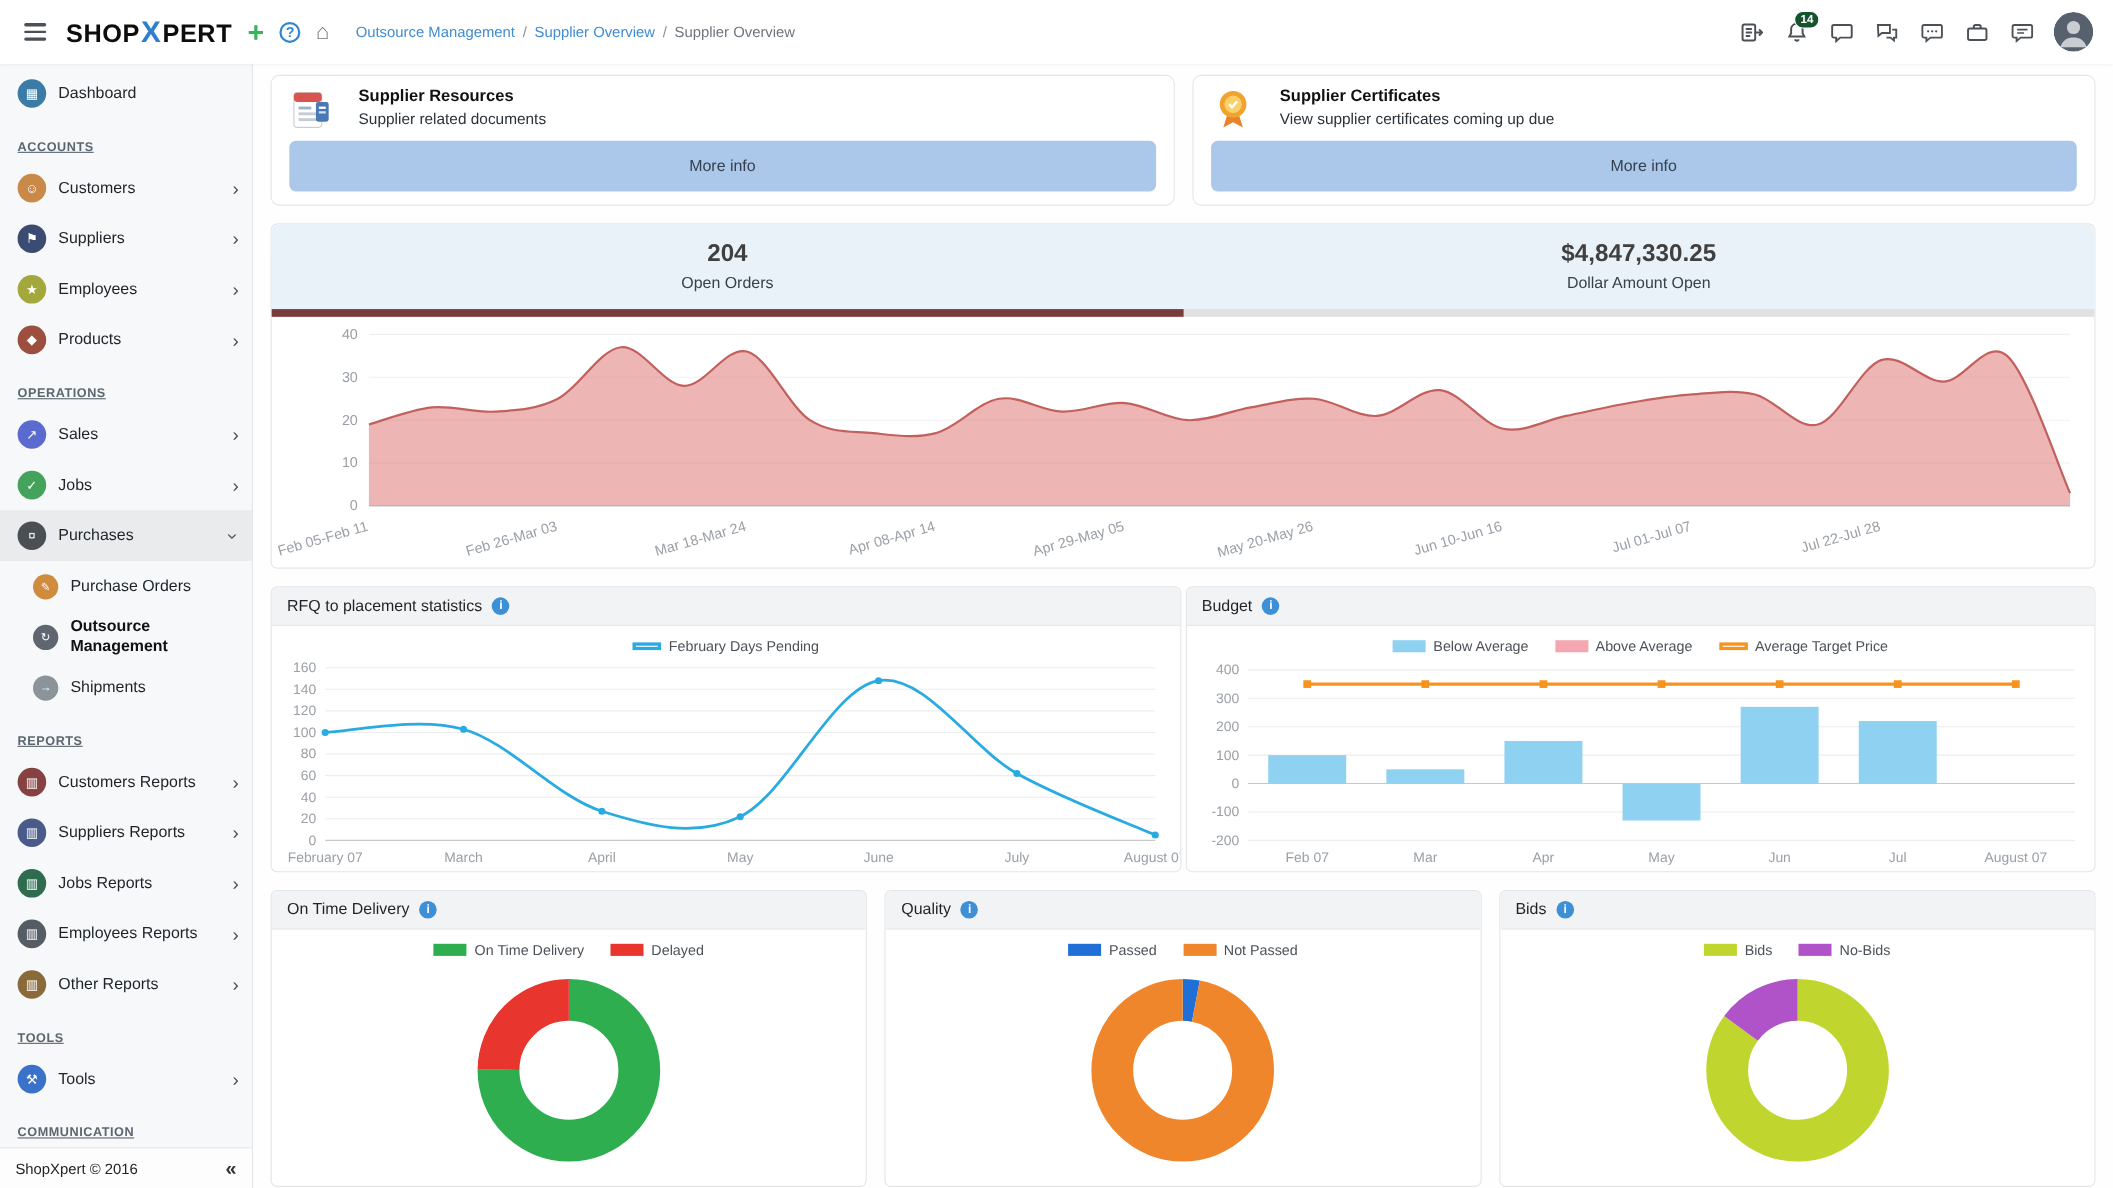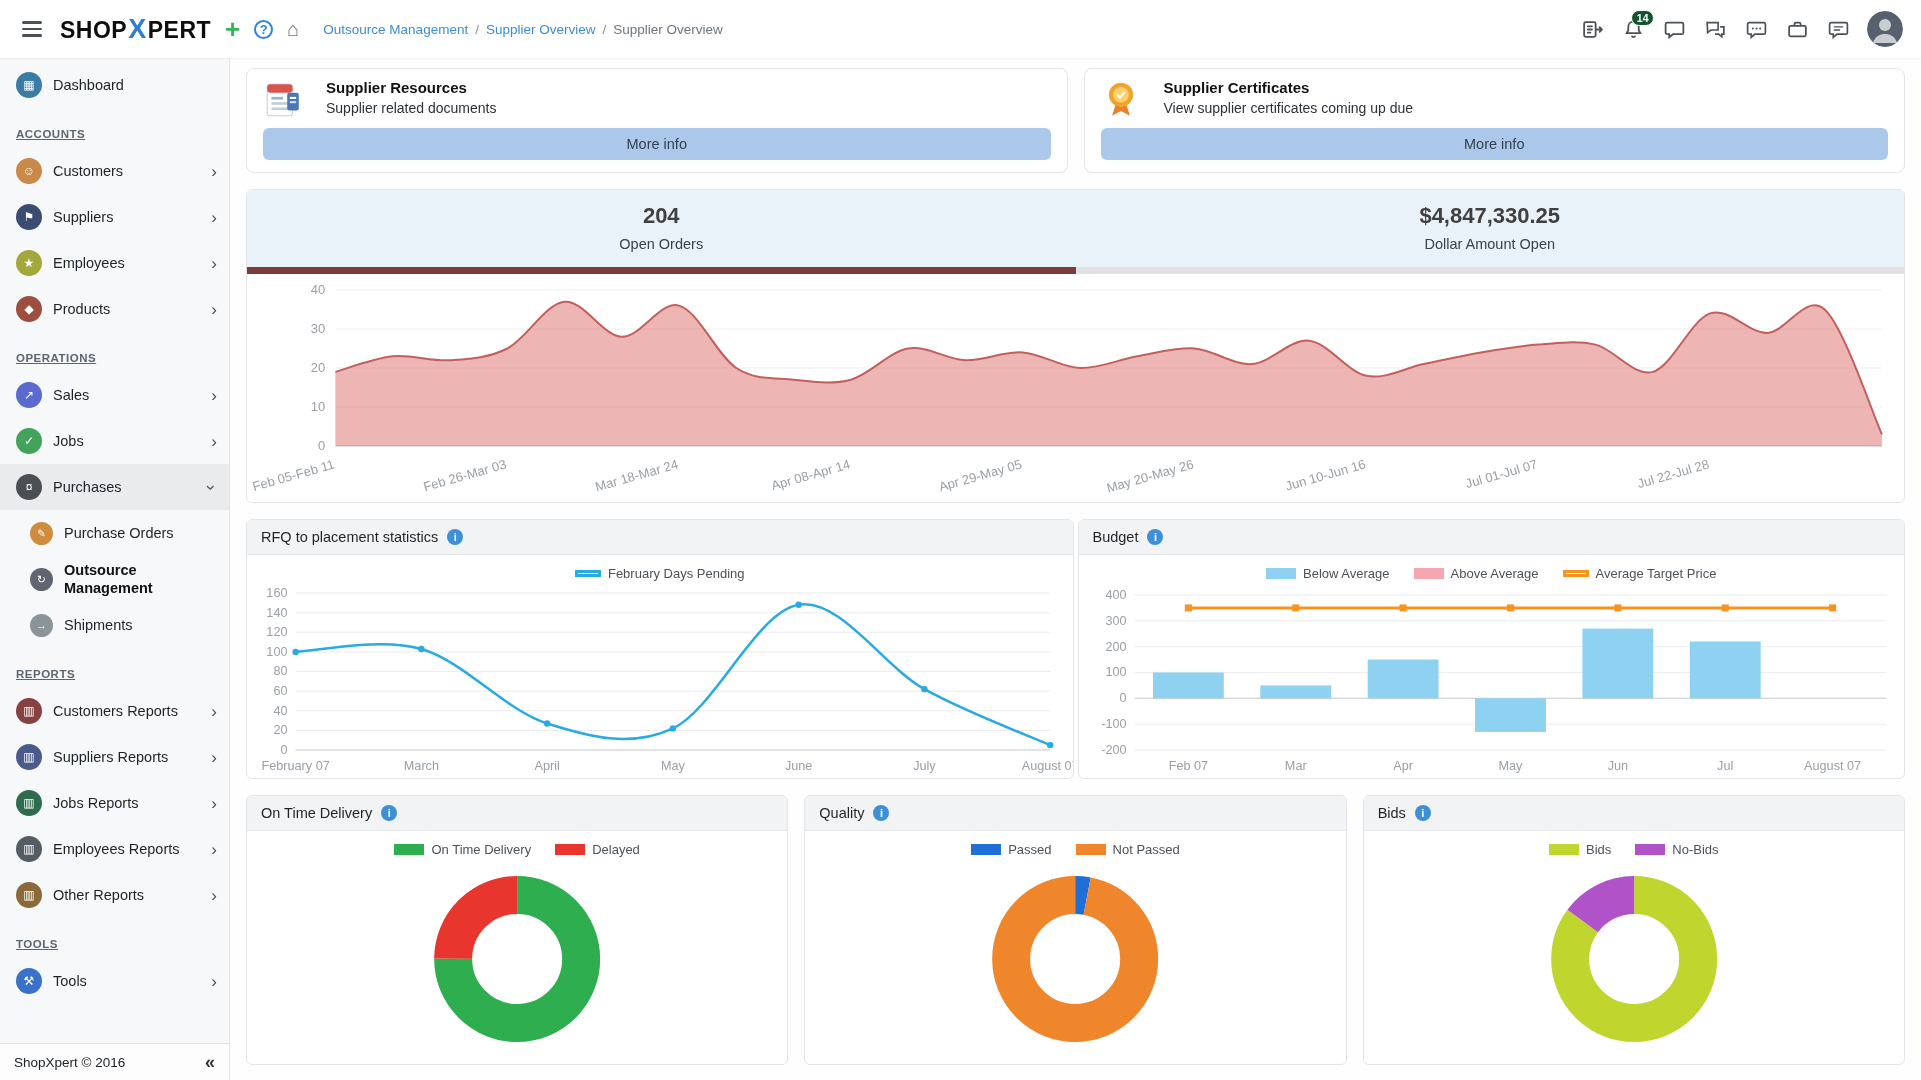--- a/index.html
+++ b/index.html
@@ -43,21 +43,21 @@
   .collapse { font-size:18px; font-weight:700; color:#333; cursor:pointer; }
 
   
   .main { position:absolute; top:58px; left:230px; right:0; bottom:0; background:#fefefe; padding:10px 16px 0; overflow:hidden; }
   .row1 { display:flex; gap:16px; margin-bottom:16px; }
   .info-card { flex:1; background:#fff; border:1px solid #e2e6ea; border-radius:8px; padding:10px 16px 12px; }
   .info-head { display:flex; align-items:flex-start; gap:23px; margin-bottom:9px; }
   .info-head svg { width:40px; height:40px; flex:0 0 auto; }
   .info-title { font-size:15px; font-weight:700; color:#111; margin-bottom:4px; }
   .info-sub { font-size:14px; color:#2b3238; }
-  .more-info { display:block; width:100%; height:32px; background:#abc8ea; border:none; border-radius:6px; font-family:"Liberation Sans",sans-serif; font-size:14.5px; color:#333f4d; cursor:pointer; }
+  .more-info { display:block; width:100%; height:46px; background:#abc8ea; border:none; border-radius:6px; font-family:"Liberation Sans",sans-serif; font-size:14.5px; color:#333f4d; cursor:pointer; }
 
   .overview-card { background:#fff; border:1px solid #e2e6ea; border-radius:6px; margin-bottom:16px; }
   .stats { display:flex; position:relative; background:#eaf2f9; border-radius:6px 6px 0 0; padding:13px 0 22px; }
   .stat { flex:1; text-align:center; }
   .stat-value { font-size:22px; font-weight:700; color:#404040; margin-bottom:7px; }
   .stat-label { font-size:14.5px; color:#38404a; }
   .progress-track { position:absolute; left:0; right:0; bottom:0; height:7px; background:#e1e1e1; }
   .progress-fill { height:100%; background:#7a3b3b; }
   .area-wrap { padding:2px 0 4px; }
   .area-wrap svg { display:block; width:100%; height:222px; }
@@ -239,20 +239,21 @@
         <span class="sb-ic" style="background: rgb(138, 106, 58);">▥</span>
         <span class="sb-lb">Other Reports</span>
         <span class="sb-ch">›</span>
       </div>
       <div class="sb-header">TOOLS</div>
       <div class="sb-item">
         <span class="sb-ic" style="background: rgb(59, 114, 201);">⚒</span>
         <span class="sb-lb">Tools</span>
         <span class="sb-ch">›</span>
       </div>
+      <div class="sb-header">COMMUNICATION</div>
     </div>
   <div class="sb-footer">
     <span>ShopXpert © 2016</span>
     <span class="collapse">«</span>
   </div>
 </aside>
 
 <main class="main">
 
   <div class="row1">

